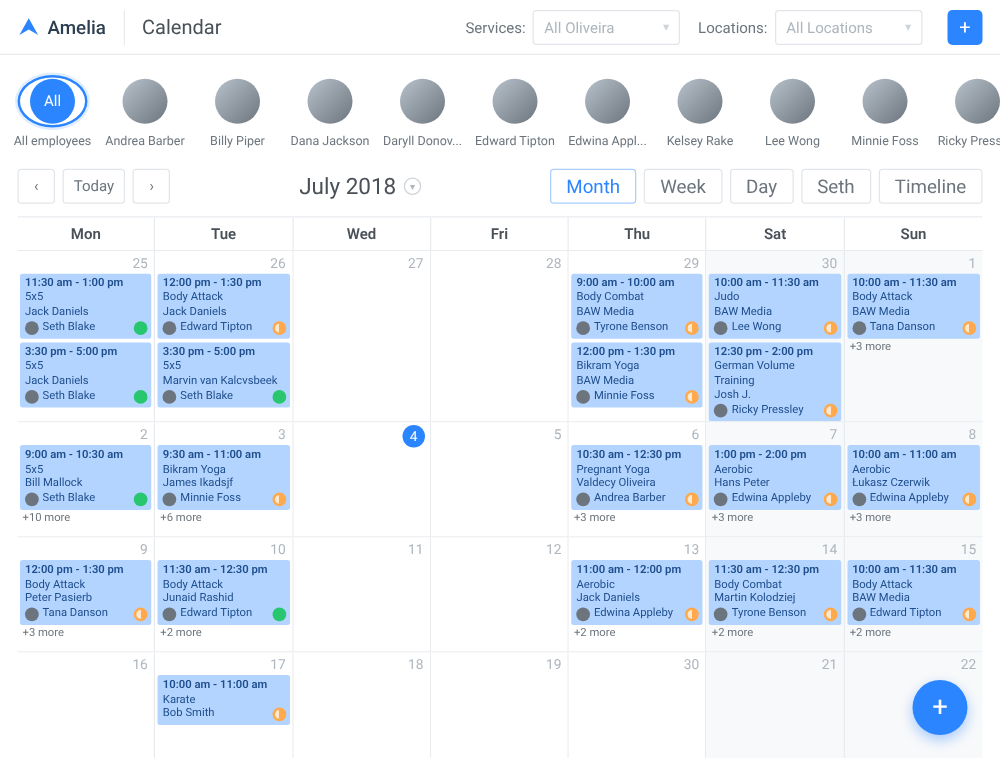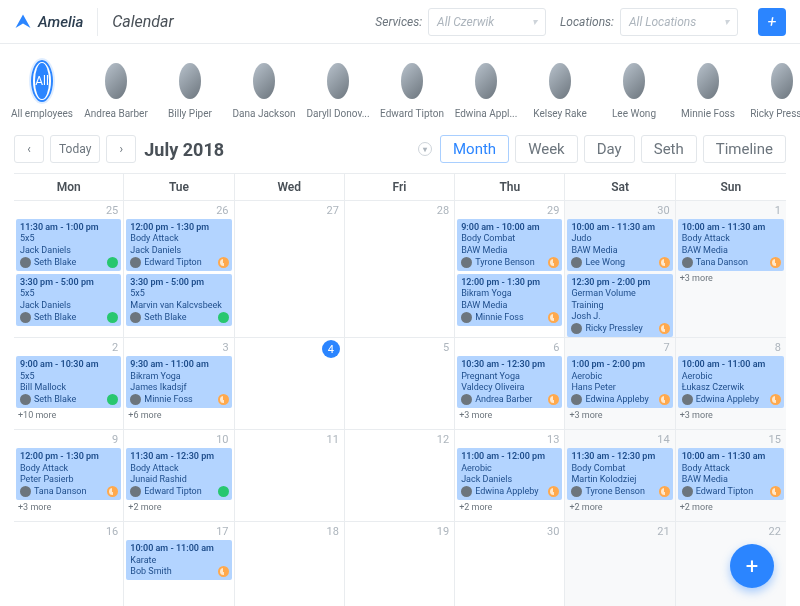--- a/index.html
+++ b/index.html
@@ -12,21 +12,20 @@
     overflow: hidden;
   }
   
   .topbar {
     display: flex;
     align-items: center;
     height: 44px;
     border-bottom: 1px solid #e9ecef;
     padding: 12px 14px;
     gap: 14px;
-    font-style: italic;
   }
   .logo {
     display: flex;
     align-items: center;
     gap: 6px;
   }
   .logo-mark { width: 18px; height: 18px; }
   .logo-text { font-size: 15px; color: #2c3e50; font-weight: 500;}
   .vdiv { width: 1px; height: 28px; background: #e9ecef; }
   .page-title { font-size: 16px; color: #495057; font-weight: 400; }
@@ -71,21 +70,21 @@
     overflow: hidden;
   }
   .emp {
     display: flex;
     flex-direction: column;
     align-items: center;
     width: 56px;
     flex: 0 0 auto;
   }
   .emp .avatar-wrap {
-    width: 22px; height: 42px; border-radius: 50%;
+    width: 56px; height: 42px; border-radius: 50%;
     display: flex; align-items: center; justify-content: center;
     position: relative;
   }
   .emp.all .avatar-wrap {
     border: 2px solid #2b85ff;
     padding: 3px;
     box-shadow: 0 0 0 2px rgba(43,133,255,.15);
   }
   .emp.all .avatar {
     background: #2b85ff;
@@ -126,23 +125,22 @@
     color:#6c757d;
     padding: 0 8px;
   }
   .month-label {
     flex: 1;
     text-align: center;
     font-size: 18px;
     color: #495057;
     display:flex;
     align-items:center;
-    justify-content:space-between;
+    justify-content:center;
     gap:6px;
-    font-weight:bold;
   }
   .month-label .drop {
     width: 14px; height:14px; border-radius:50%;
     border:1px solid #ced4da;
     display:flex; align-items:center; justify-content:center;
     font-size:8px; color:#adb5bd;
   }
   .viewgrp { display:flex; gap:6px; }
   .viewbtn {
     border:1px solid #e2e6ea;
@@ -264,21 +262,21 @@
       <path fill="#2b85ff" d="M12 2 L22 20 L12 14 L2 20 Z"></path>
     </svg>
     <span class="logo-text">Amelia</span>
   </div>
   <div class="vdiv"></div>
   <div class="page-title">Calendar</div>
   <div class="spacer"></div>
   <div class="fld">
     <span>Services:</span>
     <div class="select">
-      <span>All Czerwik</span>
+      <span>All Oliveira</span>
       <span class="chev">▾</span>
     </div>
   </div>
   <div class="fld">
     <span>Locations:</span>
     <div class="select">
       <span>All Locations</span>
       <span class="chev">▾</span>
     </div>
   </div>

